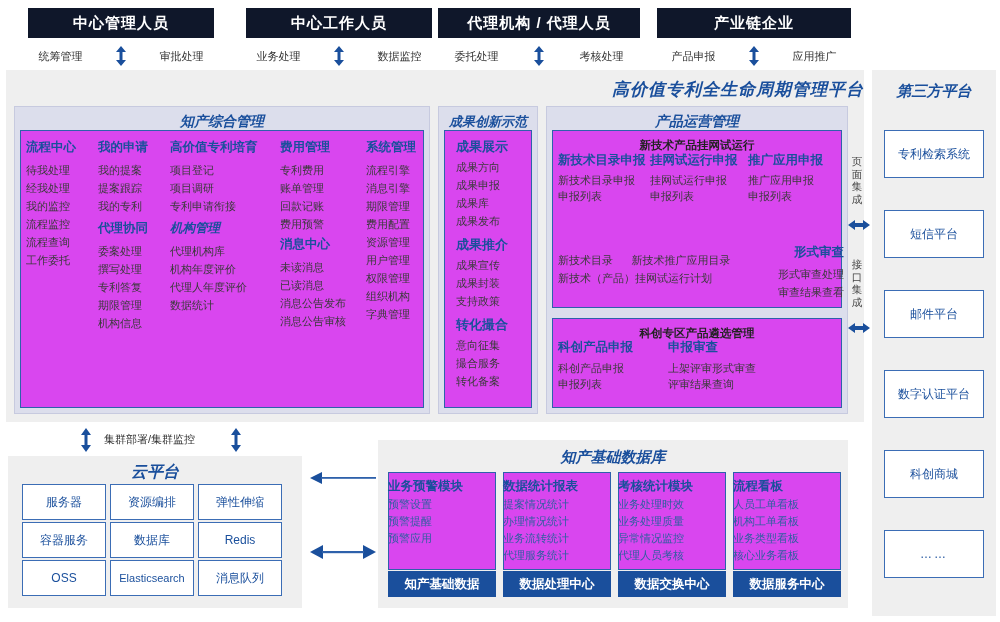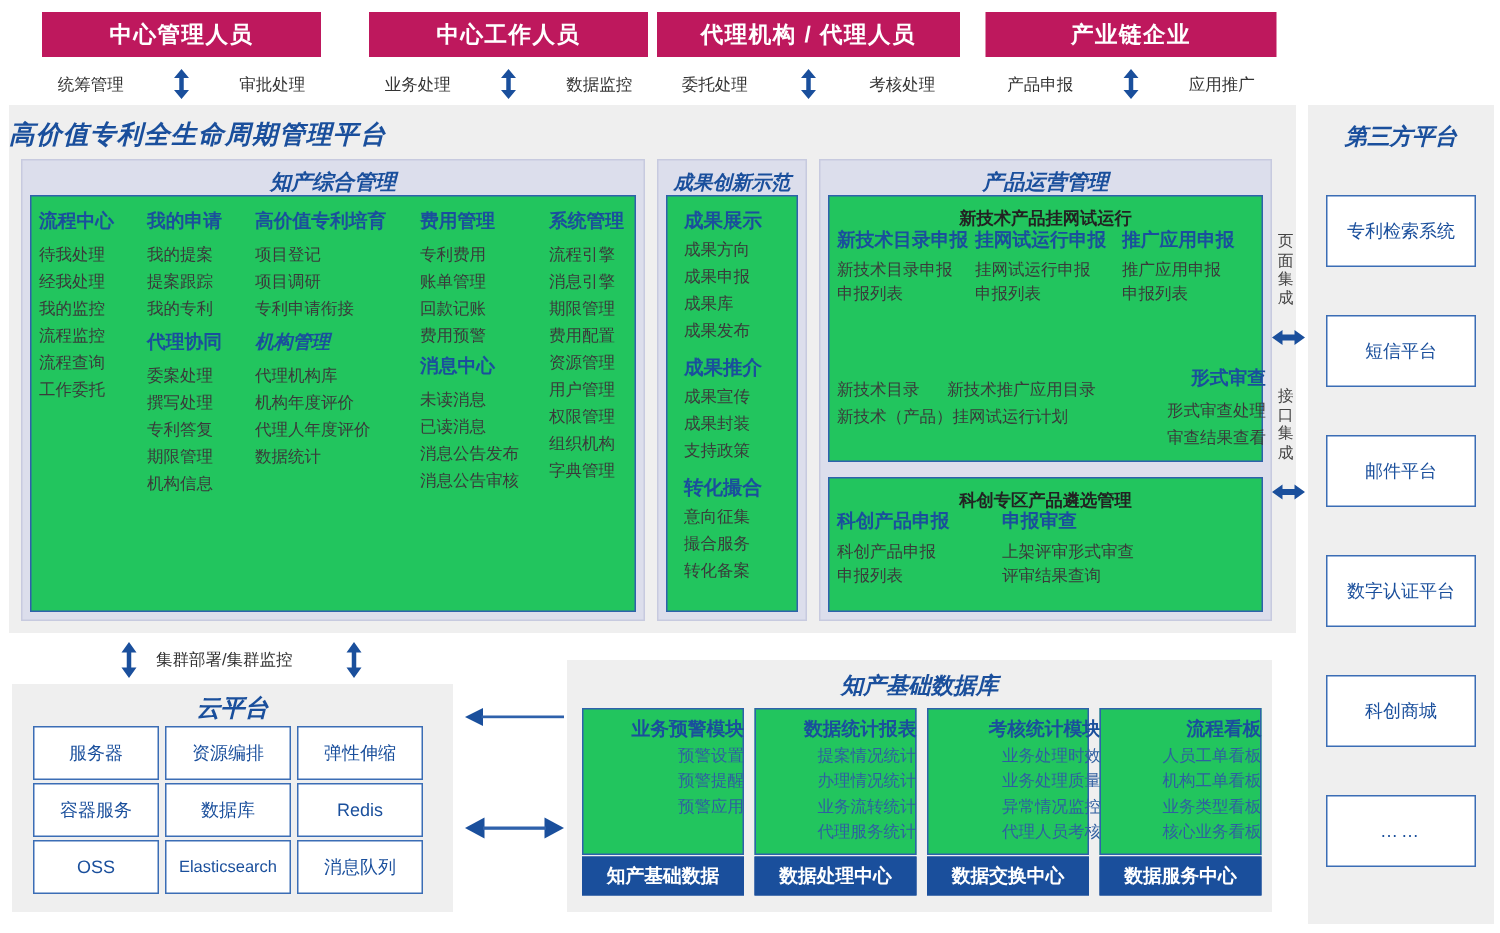--- a/index.html
+++ b/index.html
@@ -5,44 +5,44 @@
   html,body{margin:0;padding:0;}
   body{
     width:1000px;height:622px;background:#ffffff;
     font-family:"Liberation Sans","DejaVu Sans",sans-serif;
     color:#1f4e9c;position:relative;overflow:hidden;
   }
   .root{position:relative;width:1000px;height:622px;}
 
   
   .role-bar{
-    position:absolute;background:#be185d;color:#fff;
+    position:absolute;background:#0f172a;color:#fff;
     font-size:15px;font-weight:bold;letter-spacing:1px;
     display:flex;align-items:center;justify-content:center;
     height:30px;
   }
   .role-sub{
     position:absolute;height:22px;display:flex;align-items:center;
     justify-content:space-between;font-size:11px;color:#333;font-weight:normal;
   }
   .role-sub .lbl{width:calc(50% - 12px);text-align:center;}
   .vdbl{width:14px;display:flex;align-items:center;justify-content:center;}
   .vdbl svg{display:block;}
 
   .platform-title{
     position:absolute;font-size:17px;font-weight:bold;font-style:italic;
-    color:#1a4f9c;text-align:left;letter-spacing:1px;
+    color:#1a4f9c;text-align:right;letter-spacing:1px;
   }
   .gray-panel{position:absolute;background:#efefef;}
   .lav-panel{position:absolute;background:#dcdeec;border:1px solid #c7cadf;box-sizing:border-box;}
   .panel-title{
     position:absolute;font-size:14px;font-weight:bold;font-style:italic;
     color:#1a4f9c;text-align:center;width:100%;
   }
-  .wbox{position:absolute;background:#22c55e;border:1.5px solid #2e61ab;box-sizing:border-box;}
+  .wbox{position:absolute;background:#d946ef;border:1.5px solid #2e61ab;box-sizing:border-box;}
 
   .colhead{font-size:12.5px;font-weight:bold;color:#1a4f9c;line-height:15px;}
   .colitem{font-size:11px;color:#3a3a3a;line-height:18px;white-space:nowrap;}
   .col{position:absolute;}
 
   .subbox-title{
     font-size:11.5px;font-weight:bold;color:#222;text-align:center;
     width:100%;position:absolute;
   }
 
@@ -57,21 +57,21 @@
     position:absolute;font-size:15px;font-weight:bold;font-style:italic;color:#1a4f9c;
     text-align:center;
   }
   .vtext{
     position:absolute;font-size:10.5px;color:#444;line-height:12.5px;
     width:14px;text-align:center;word-break:break-all;
   }
   .arrow{position:absolute;}
   .caption{position:absolute;font-size:11px;color:#333;white-space:nowrap;}
 
-  .db-col{position:absolute;text-align:right;}
+  .db-col{position:absolute;text-align:left;}
   .db-col .h{font-size:12.5px;font-weight:bold;color:#1a4f9c;line-height:20px;}
   .db-col .i{font-size:11px;color:#2f5fa0;line-height:17px;white-space:nowrap;}
 </style>
 </head>
 <body>
 
 <div class="root">
 
   <div class="role-bar" style="left:28px;top:8px;width:186px;">
     <span>中心管理人员</span>

